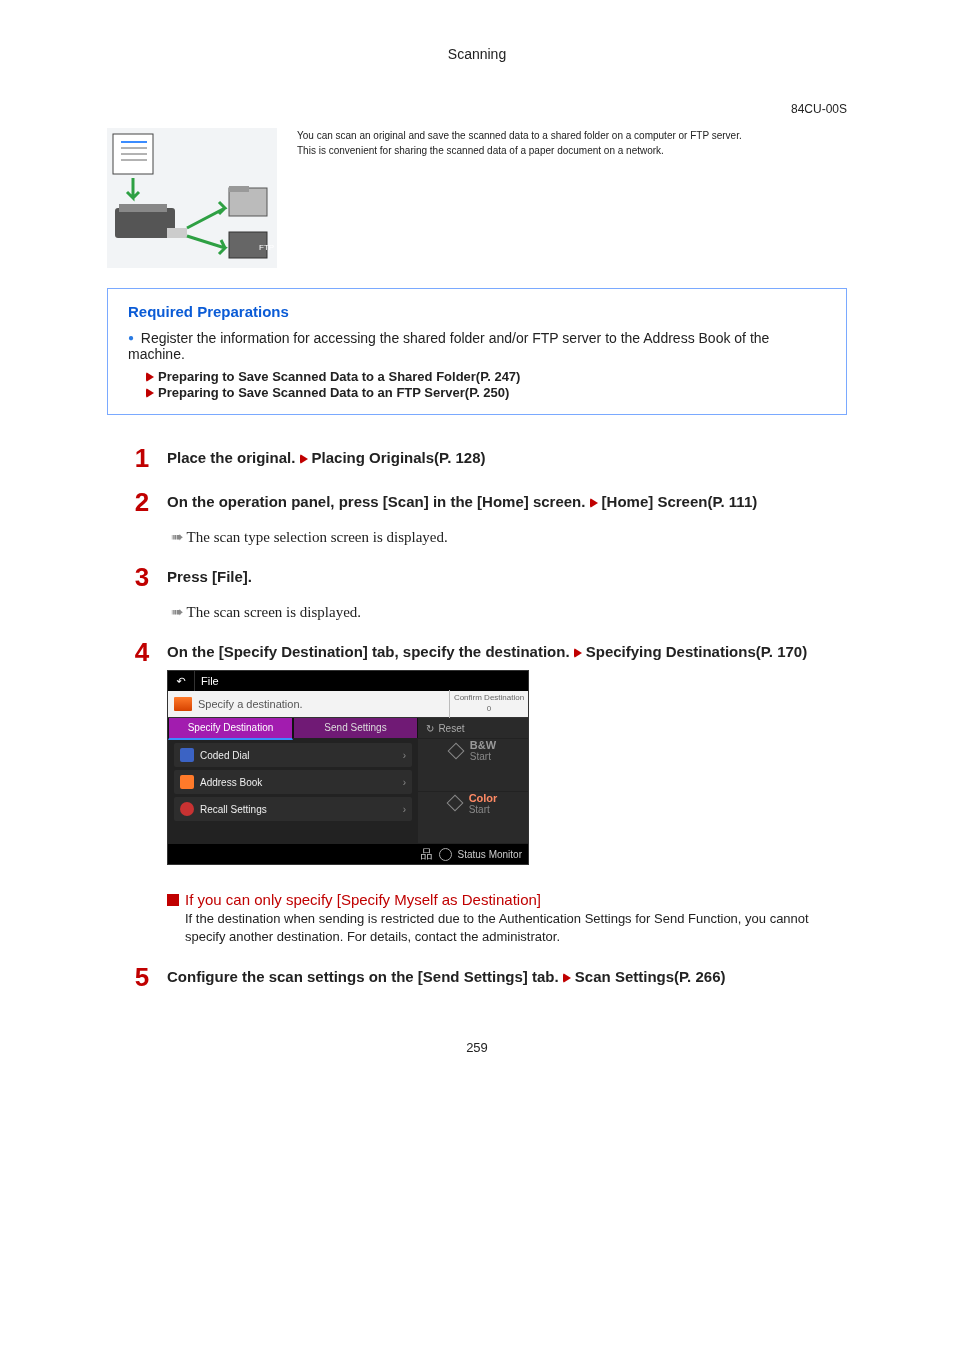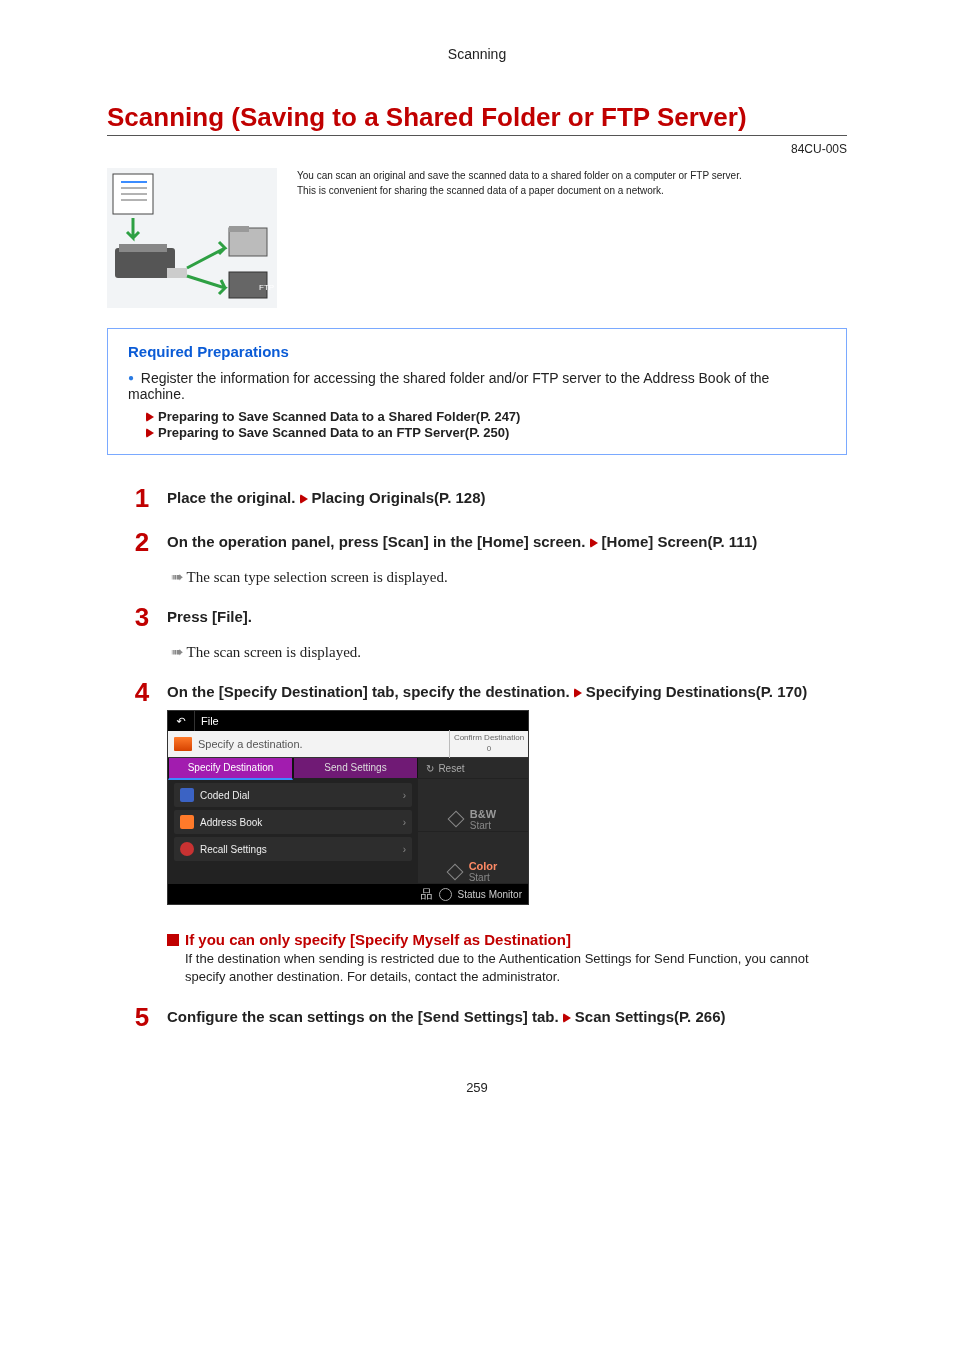--- a/index.html
+++ b/index.html
@@ -227,21 +227,21 @@
     align-items: center;
     gap: 4px;
     padding-left: 8px;
     border-bottom: 1px solid #222;
   }
   .ss-start {
     flex: 1;
     display: flex;
     flex-direction: column;
     align-items: center;
-    justify-content: flex-end;
+    justify-content: flex-start;
     color: #888;
     font-size: 10px;
     border-bottom: 1px solid #222;
     gap: 2px;
   }
   .ss-start b { font-size: 11px; color: #999; }
   .ss-diamond {
     width: 10px; height: 10px;
     transform: rotate(45deg);
     border: 1px solid #888;
@@ -265,21 +265,21 @@
   }
   .ss-bottom .gear {
     display: inline-block;
     width: 11px; height: 11px;
     border: 1.5px solid #aaa;
     border-radius: 50%;
     position: relative;
   }
   .note-h {
     color: #c00000;
-    font-weight: bold;
+    font-weight: normal;
     font-size: 15px;
     margin-top: 26px;
   }
   .note-h::before {
     content: "";
     display: inline-block;
     width: 12px;
     height: 12px;
     background: #c00000;
     margin-right: 6px;
@@ -301,21 +301,20 @@
     width: 100%;
     height: 100%;
   }
 </style>
 </head>
 <body>
 
 <div class="page">
   <div class="top-header">Scanning</div>
 
-  <h1 class="title">Scanning (Saving to a Shared Folder or FTP Server)</h1>
   <div class="doc-id">84CU-00S</div>
 
   <div class="intro-row">
     <div class="intro-img">
       <svg class="intro-svg-box" viewBox="0 0 170 140">
         <rect x="6" y="6" width="40" height="40" fill="#fff" stroke="#444"></rect>
         <line x1="14" y1="14" x2="40" y2="14" stroke="#3b8cff" stroke-width="2"></line>
         <line x1="14" y1="20" x2="40" y2="20" stroke="#666"></line>
         <line x1="14" y1="26" x2="40" y2="26" stroke="#666"></line>
         <line x1="14" y1="32" x2="40" y2="32" stroke="#666"></line>

